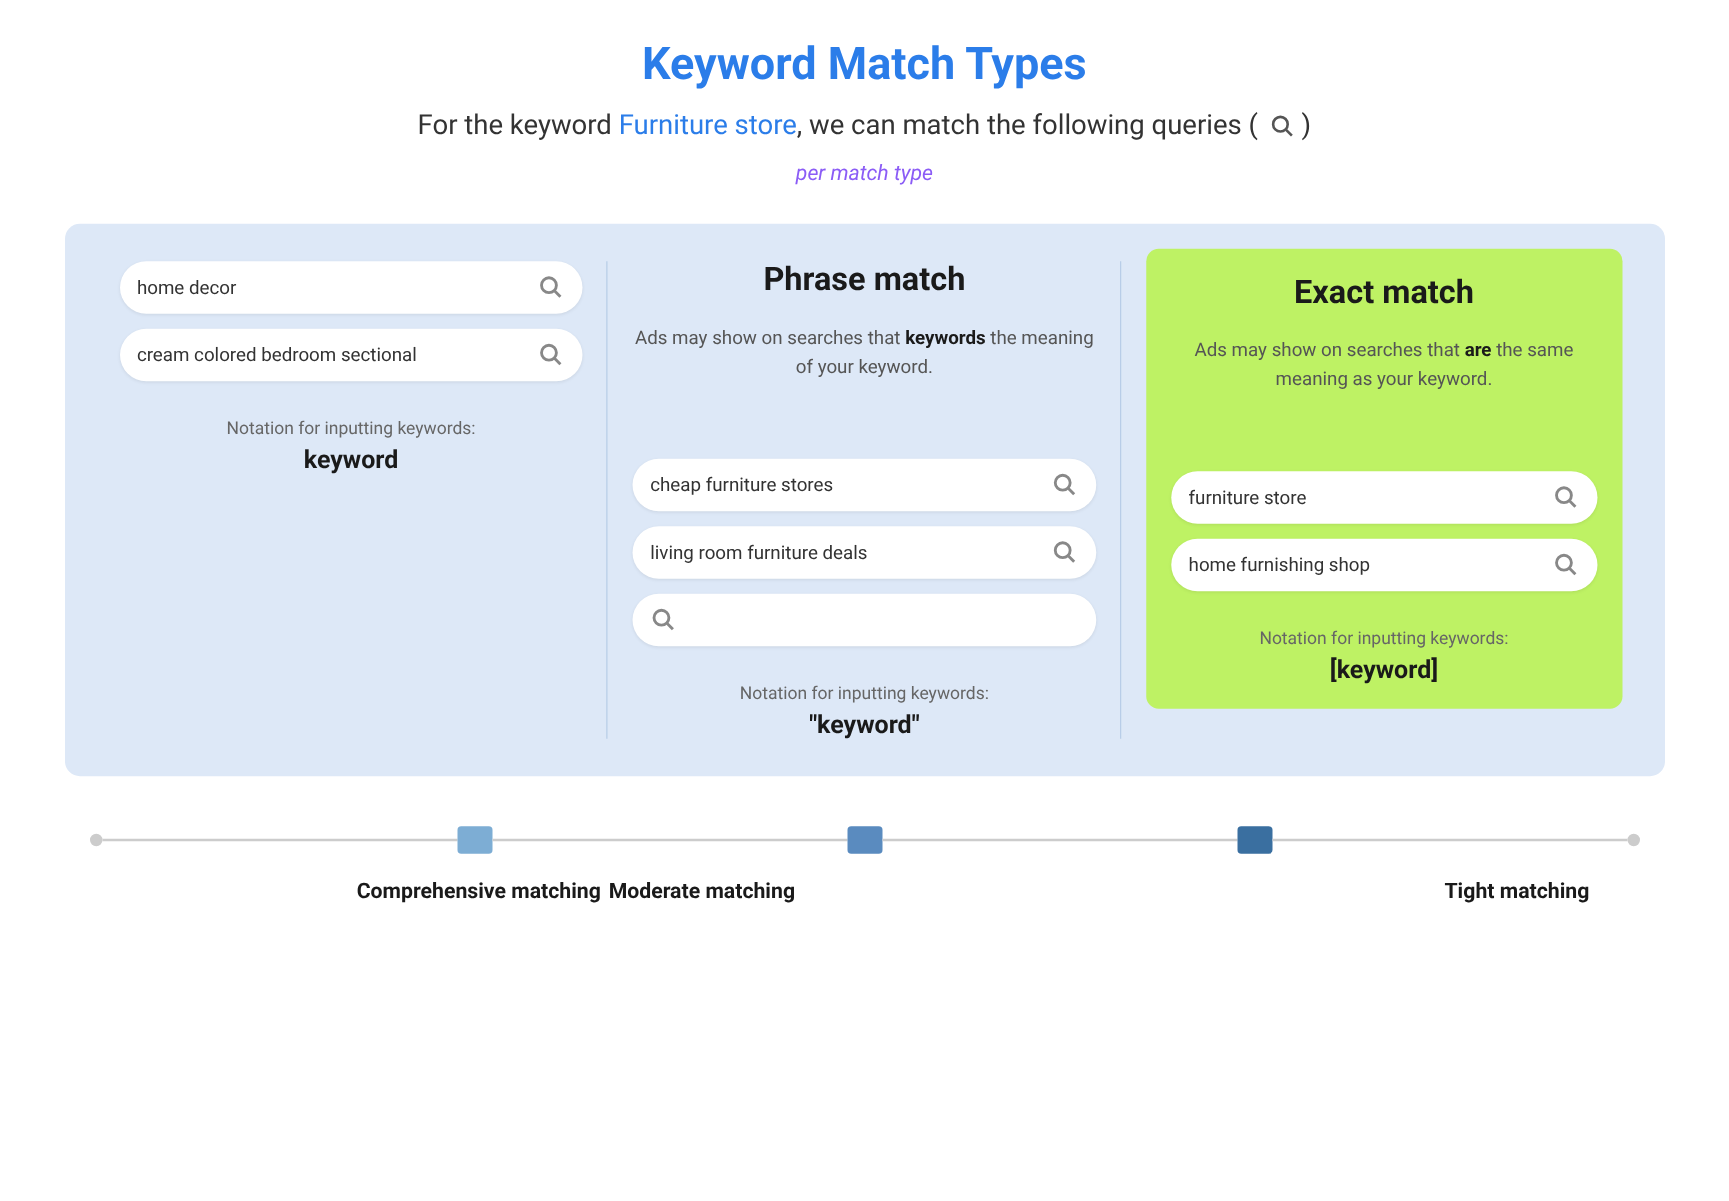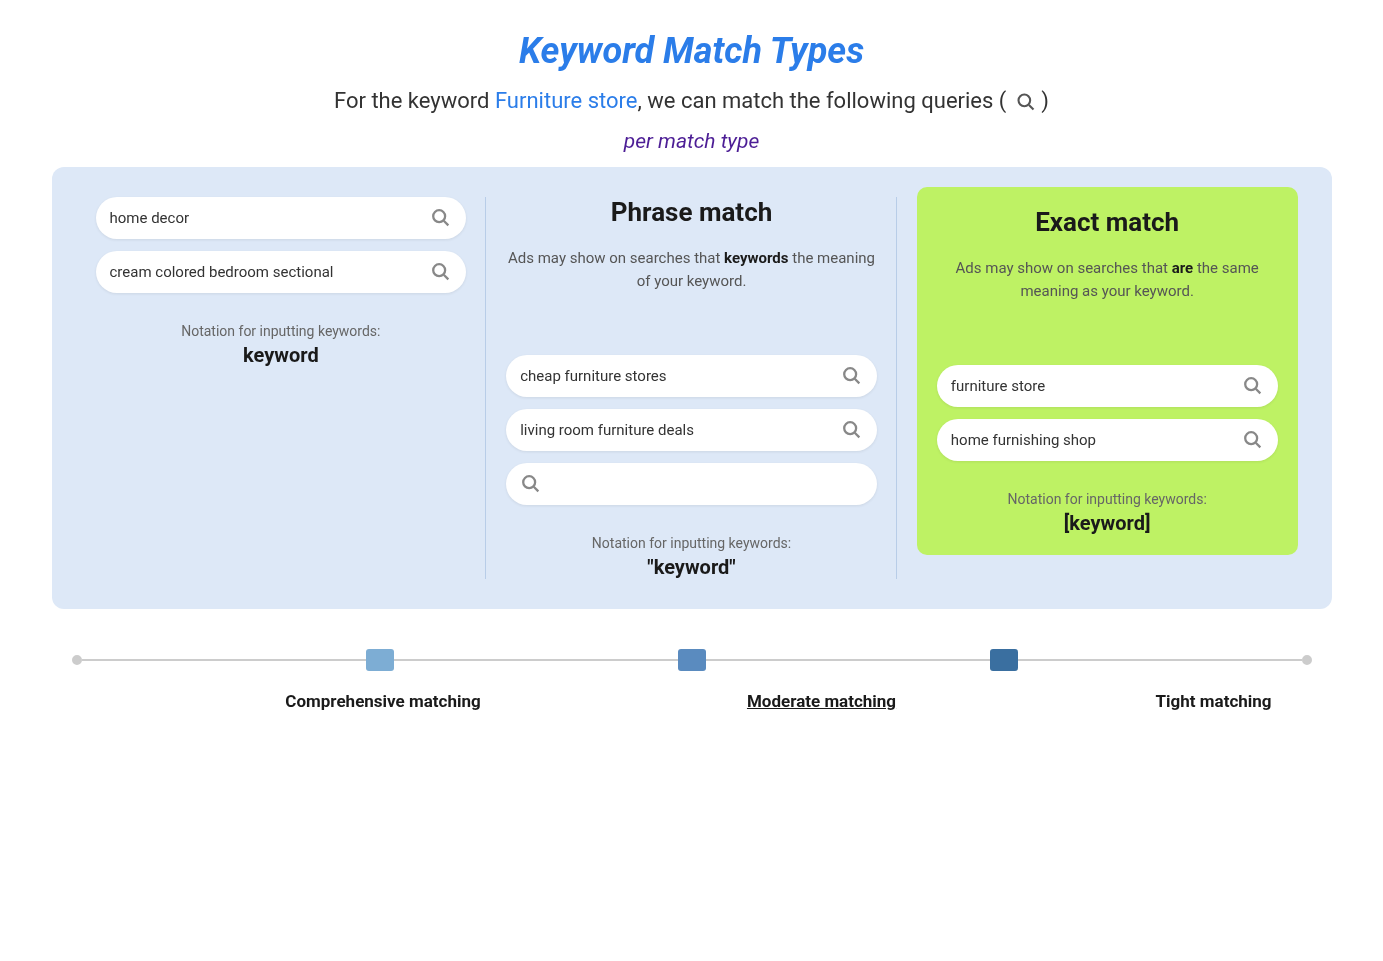--- a/index.html
+++ b/index.html
@@ -13,46 +13,45 @@
       min-height: 961px;
       width: 1383px;
     }
 
     .page-title {
       font-size: 36px;
       font-weight: 700;
       color: #2b7de9;
       text-align: center;
       margin-bottom: 16px;
-      font-style: italic;
     }
 
     .subtitle {
       font-size: 22px;
       color: #333;
       text-align: left;
       margin-bottom: 16px;
     }
     .subtitle .keyword-highlight {
       color: #2b7de9;
     }
     .subtitle .search-icon-inline {
       display: inline-block;
       width: 20px;
       height: 20px;
       vertical-align: middle;
       margin-left: 4px;
     }
 
     .per-match {
-      font-size: 21px;
-      color: #4c1d95;
+      font-size: 17px;
+      color: #8b5cf6;
       font-style: italic;
       text-align: center;
-      margin-bottom: 14px;
+      margin-bottom: 30px;
     }
 
     .main-container {
       background: #dde8f7;
       border-radius: 12px;
       padding: 30px 24px;
       width: 1280px;
       display: flex;
       gap: 0;
       margin-bottom: 40px;
@@ -155,21 +154,21 @@
     }
 
     .timeline-label {
       font-size: 17px;
       font-weight: 700;
       color: #1a1a1a;
       text-align: center;
     }
 
     .tl-broad { width: 33%; text-align: right; padding-left: 40px; }
-    .tl-moderate { width: 33%; text-align: right; text-decoration: underline; }
+    .tl-moderate { width: 33%; text-align: left; }
     .tl-tight { width: 33%; text-align: right; padding-right: 40px; }
 
     
     .timeline-wrapper {
       display: flex;
       align-items: center;
       width: 100%;
       margin-bottom: 20px;
     }
 

